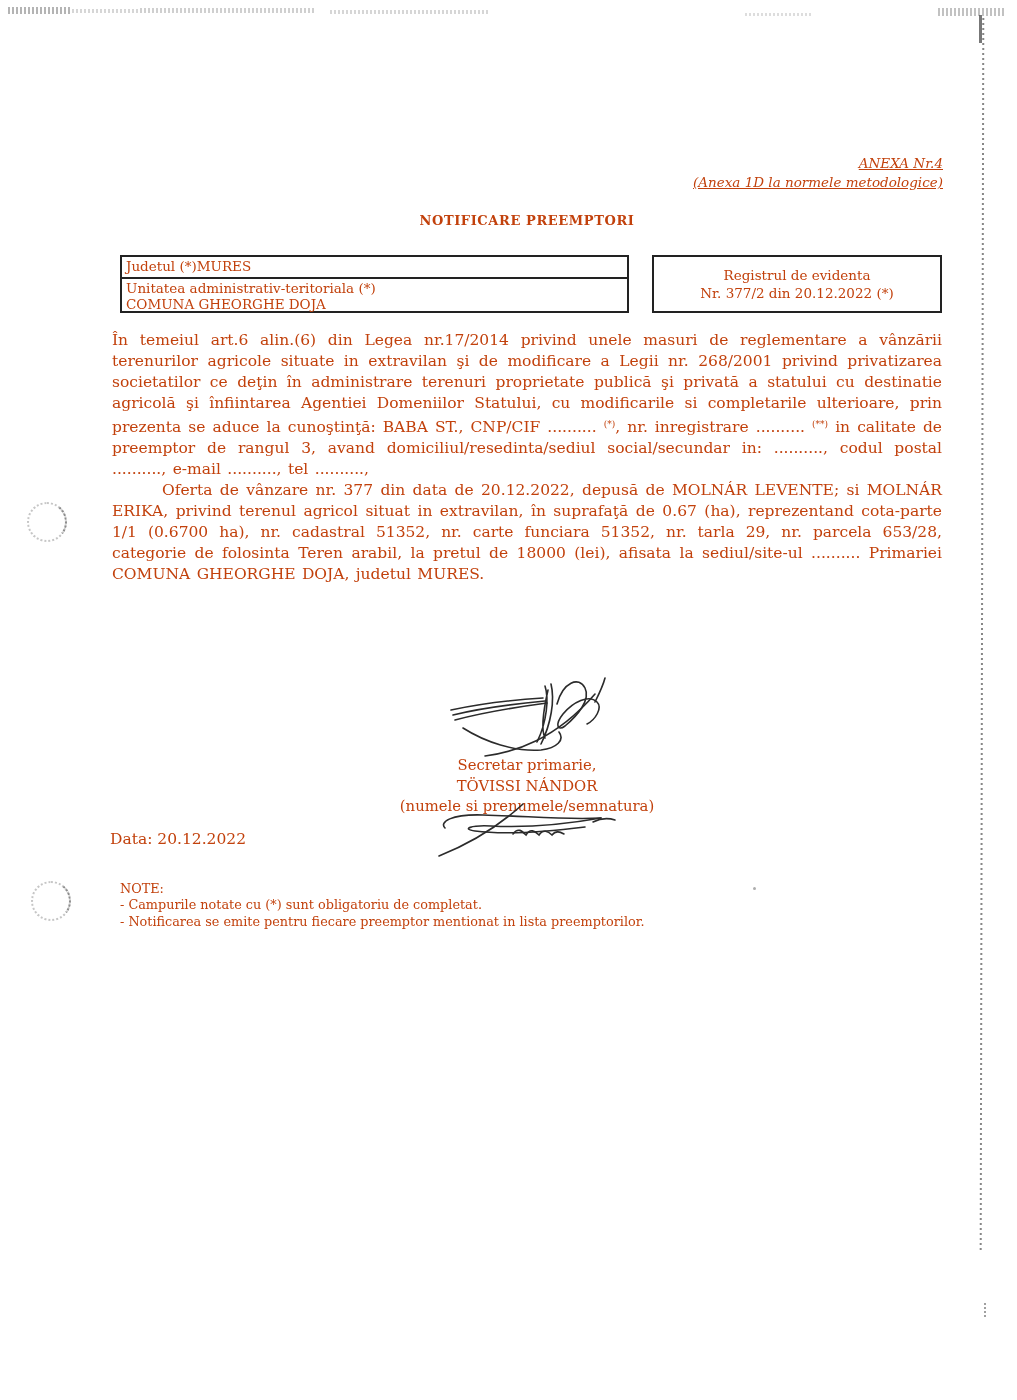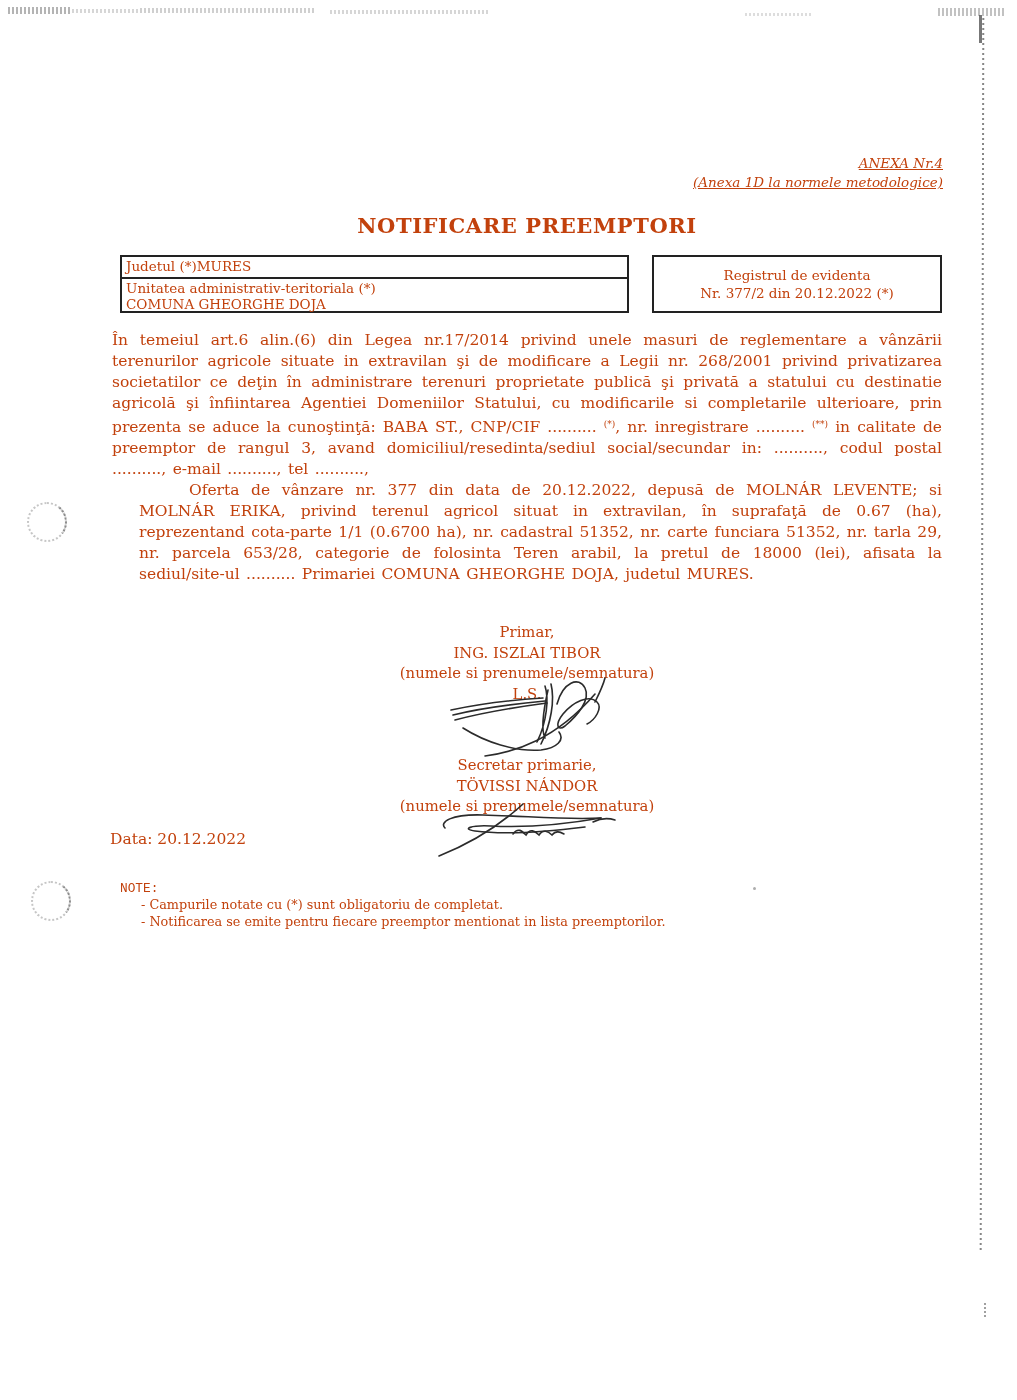--- a/index.html
+++ b/index.html
@@ -16,21 +16,21 @@
   .sup{font-size:9px;vertical-align:5px;}
 
   
   .annex{
     position:absolute;top:154px;right:74px;
     text-align:right;font-style:italic;font-size:13.5px;line-height:19px;
   }
   .annex .line{text-decoration:underline;}
   .doc-title{
     position:absolute;top:213px;left:112px;width:830px;
-    text-align:center;font-weight:bold;font-size:21px;letter-spacing:0.6px;
+    text-align:center;font-weight:bold;font-size:13px;letter-spacing:0.6px;
   }
 
   
   .reg-table{position:absolute;top:255px;left:120px;width:822px;height:58px;font-size:13.5px;}
   .reg-left{
     position:absolute;left:0;top:0;width:505px;height:54px;
     border:2px solid #222;
   }
   .reg-row1{height:19px;padding:1px 4px 0 4px;border-bottom:2px solid #222;white-space:nowrap;}
   .reg-row2{padding:1px 4px 16px 4px;line-height:16px;}
@@ -40,39 +40,39 @@
     display:flex;flex-direction:column;justify-content:center;
     text-align:center;line-height:18px;
   }
 
   
   .body-text{
     position:absolute;top:330px;left:112px;width:830px;
     font-size:15.5px;line-height:21px;text-align:justify;word-spacing:1.5px;
   }
   .body-text p{margin:0;}
-  .body-text p.indent{text-indent:50px;margin-left:27px;}
+  .body-text p.indent{text-indent:50px;}
 
   
   .sign-block{
     position:absolute;left:112px;width:830px;
     text-align:center;font-size:14.8px;line-height:20.5px;
   }
   .sig-svg{position:absolute;pointer-events:none;}
   .sig-svg path{fill:none;stroke:#2b2b2b;stroke-width:1.6;stroke-linecap:round;}
 
   .date-line{position:absolute;top:830px;left:110px;font-size:15.5px;}
 
   
   .notes{
     position:absolute;top:881px;left:106px;width:800px;
     font-size:12.8px;line-height:16.4px;
   }
-  .notes .note-heading{text-indent:14px;font-family:Liberation Mono, monospace;}
-  .notes .note-item{text-indent:14px;margin-left:21px;}
+  .notes .note-heading{text-indent:14px;}
+  .notes .note-item{text-indent:14px;}
 
   
   .artifact{position:absolute;pointer-events:none;}
   .noise{background:repeating-linear-gradient(90deg,#777 0 2px,transparent 2px 4px);}
   .right-line{
     left:981px;top:18px;width:2px;height:1232px;
     background:repeating-linear-gradient(to bottom,rgba(55,55,55,.6) 0 2px,transparent 2px 5px);
     transform:rotate(0.12deg);
   }
   .right-line-top{left:979px;top:15px;width:3px;height:28px;background:#4a4a4a;opacity:.75;}
@@ -130,26 +130,20 @@
       <div>Registrul de evidenta</div>
       <div><span>Nr. </span><span class="b">377/2</span><span> din </span><span class="b">20.12.2022</span><span> (*)</span></div>
     </div>
   </div>
 
   <div class="body-text">
     <p><span>În temeiul art.6 alin.(6) din Legea nr.17/2014 privind unele masuri de reglementare a vânzării terenurilor agricole situate in extravilan şi de modificare a Legii nr. 268/2001 privind privatizarea societatilor ce deţin în administrare terenuri proprietate publică şi privată a statului cu destinatie agricolă şi înfiintarea Agentiei Domeniilor Statului, cu modificarile si completarile ulterioare, prin prezenta se aduce la cunoştinţă: </span><span class="b">BABA ST.</span><span>, CNP/CIF </span><span class="b">..........</span><span> </span><span class="sup">(*)</span><span>, nr. inregistrare </span><span class="b">..........</span><span> </span><span class="sup">(**)</span><span> in calitate de preemptor de rangul </span><span class="b">3</span><span>, avand domiciliul/resedinta/sediul social/secundar in: </span><span class="b">..........</span><span>, codul postal </span><span class="b">..........</span><span>, e-mail </span><span class="b">..........</span><span>, tel </span><span class="b">..........</span><span>,</span></p>
     <p class="indent"><span>Oferta de vânzare nr. </span><span class="b">377</span><span> din data de </span><span class="b">20.12.2022</span><span>, depusă de </span><span class="b">MOLNÁR LEVENTE;</span><span> </span><span class="b">si MOLNÁR ERIKA</span><span>, privind terenul agricol situat in extravilan, în suprafaţă de </span><span class="b">0.67</span><span> (ha), reprezentand cota-parte </span><span class="b">1/1 (0.6700 ha)</span><span>, nr. cadastral </span><span class="b">51352</span><span>, nr. carte funciara </span><span class="b">51352</span><span>, nr. tarla </span><span class="b">29,</span><span> nr. parcela </span><span class="b">653/28</span><span>, categorie de folosinta </span><span class="b">Teren arabil</span><span>, la pretul de </span><span class="b">18000</span><span> (lei), afisata la sediul/site-ul </span><span class="b">..........</span><span> Primariei COMUNA GHEORGHE DOJA, judetul MURES.</span></p>
   </div>
 
-  <div class="sign-block" style="top:622px;">
-    <div>Primar,</div>
-    <div>ING. ISZLAI TIBOR</div>
-    <div>(numele si prenumele/semnatura)</div>
-    <div>L.S.</div>
-  </div>
   <svg class="sig-svg" style="left:445px;top:664px;" width="180" height="100" viewBox="0 0 180 100">
     <path d="M6 46 C34 40 66 36 98 34 M8 51 C36 44 68 40 100 37 M10 56 C40 48 72 43 102 39"></path>
     <path d="M100 22 C104 34 102 58 92 78 M106 20 C110 36 106 60 96 80 M103 26 C98 48 96 66 100 74"></path>
     <path d="M112 40 C118 18 134 12 140 24 C146 36 132 52 120 62 C112 68 110 60 118 50 C128 38 144 30 152 38 C158 44 150 56 142 60"></path>
     <path d="M40 92 C70 88 110 76 150 30"></path>
     <path d="M18 64 C40 78 70 88 96 86 C112 84 120 76 114 68"></path>
     <path d="M160 14 C158 22 154 30 150 38"></path>
   </svg>
 
   <div class="sign-block" style="top:755px;">

